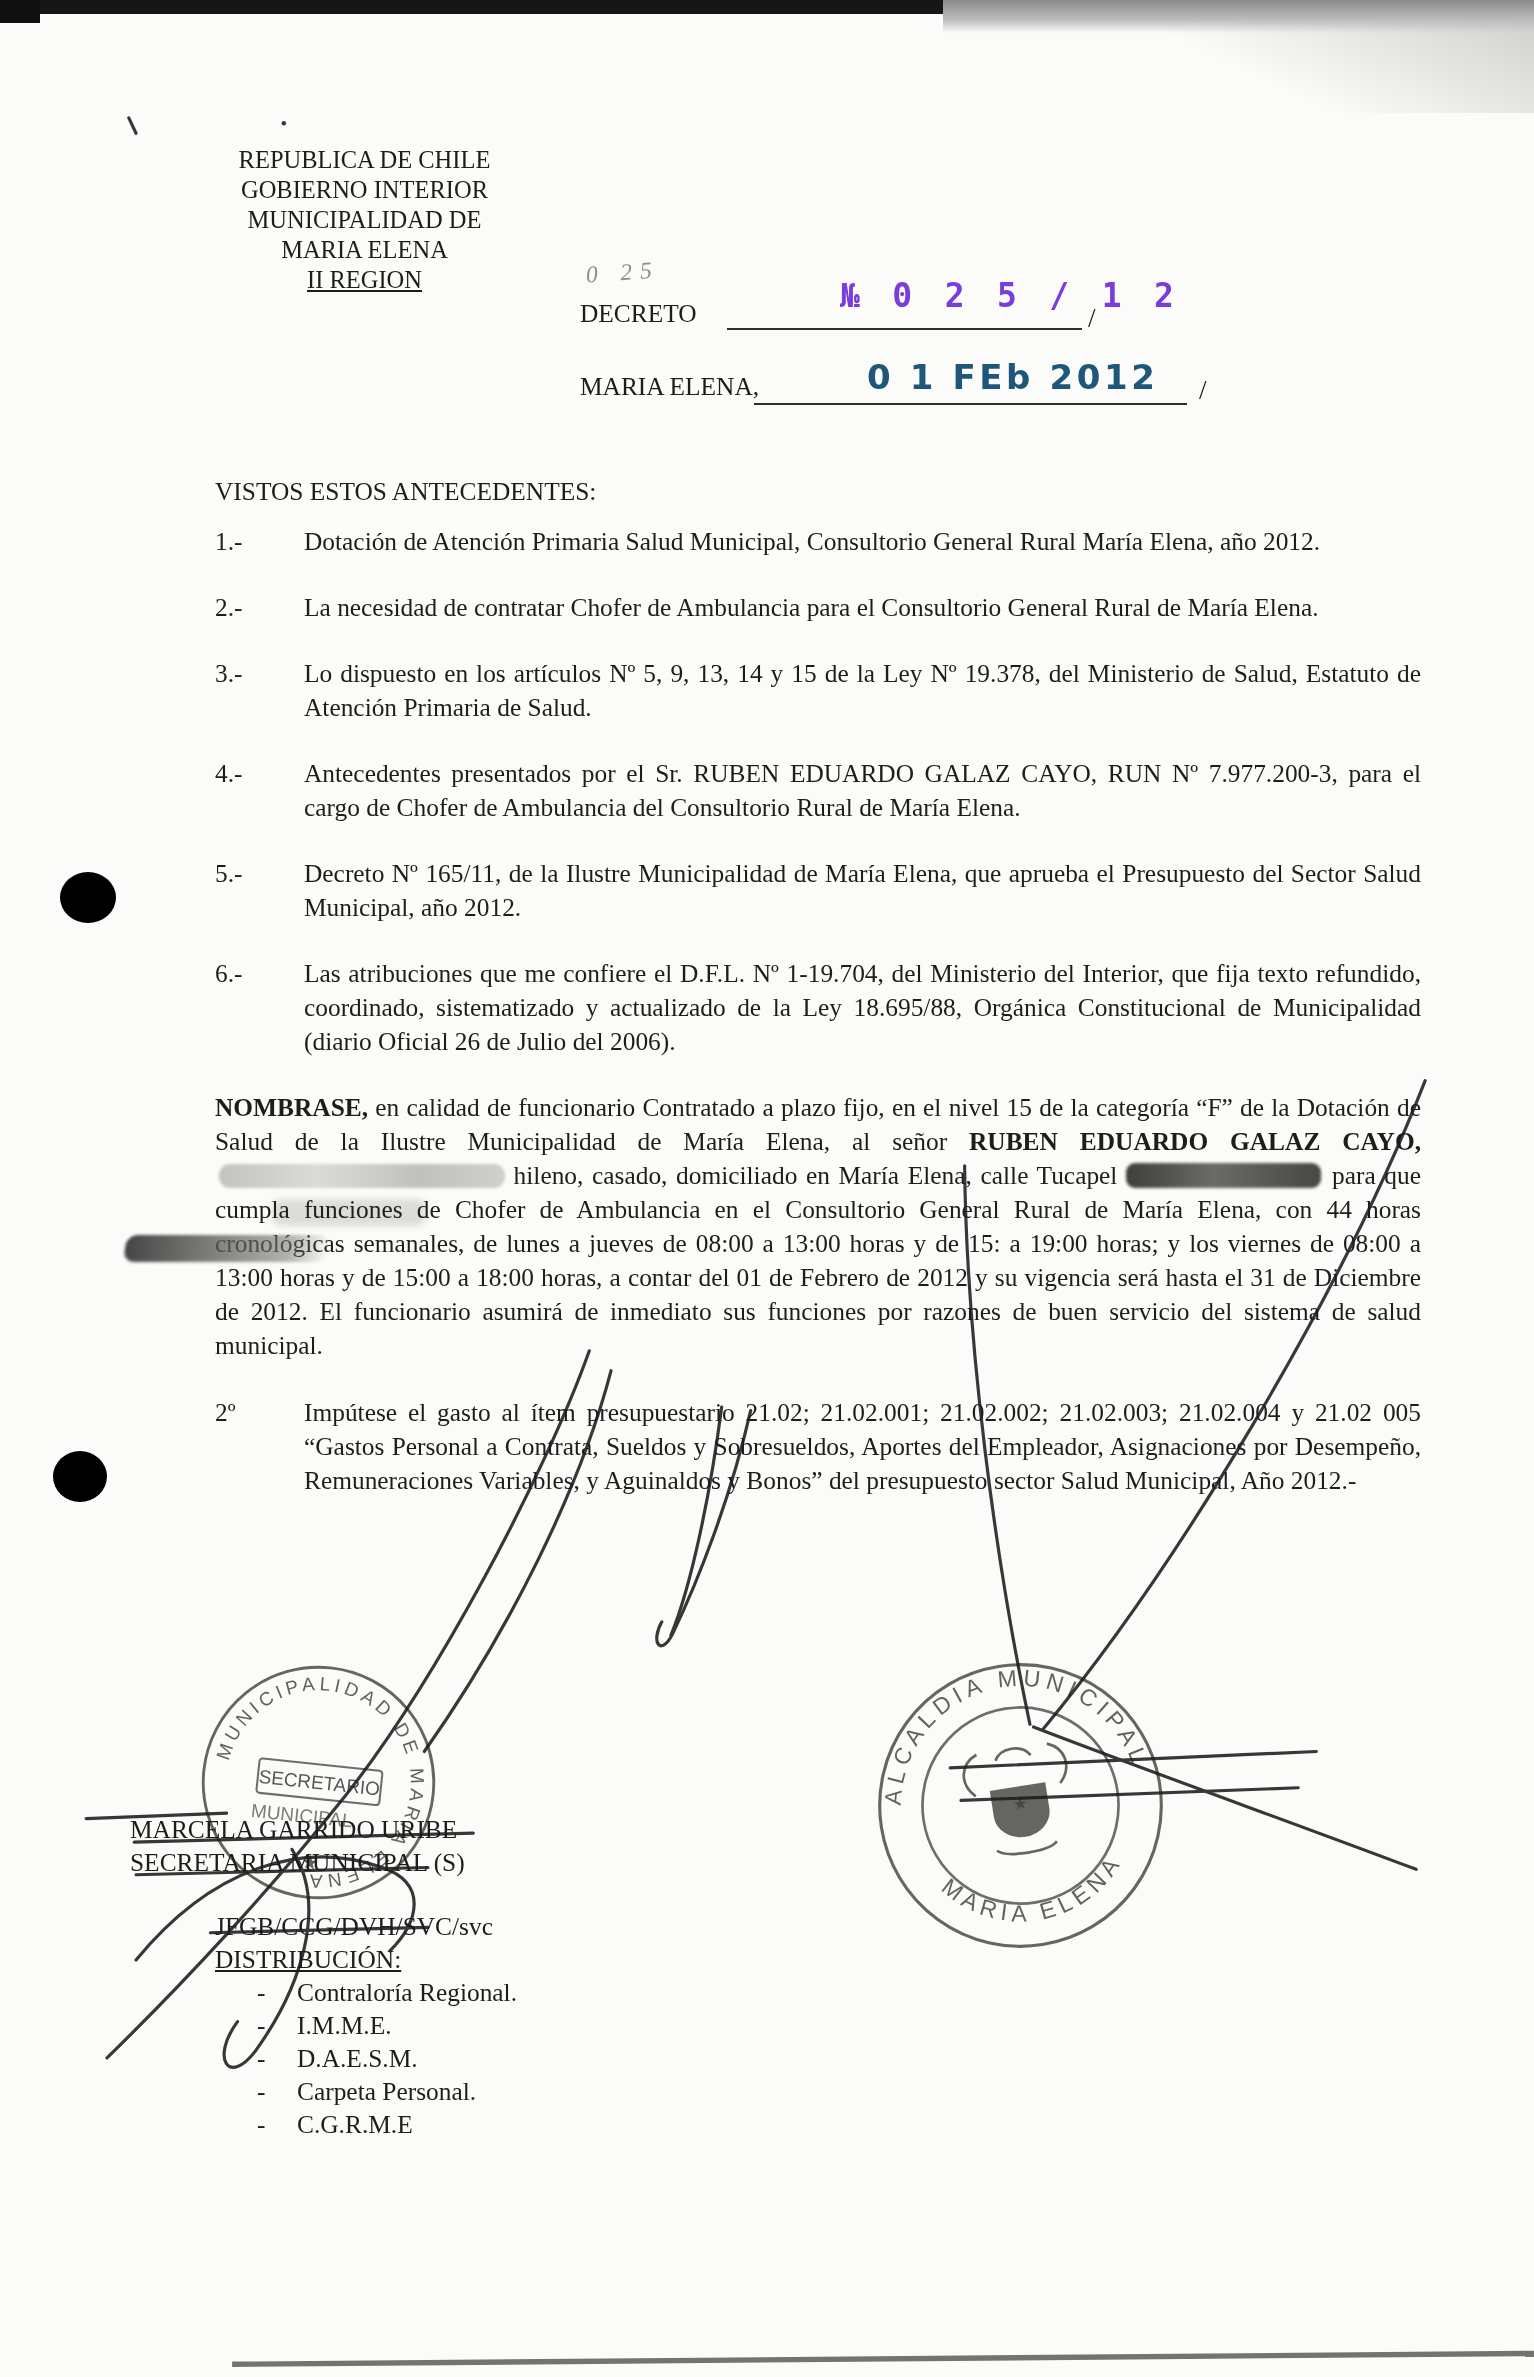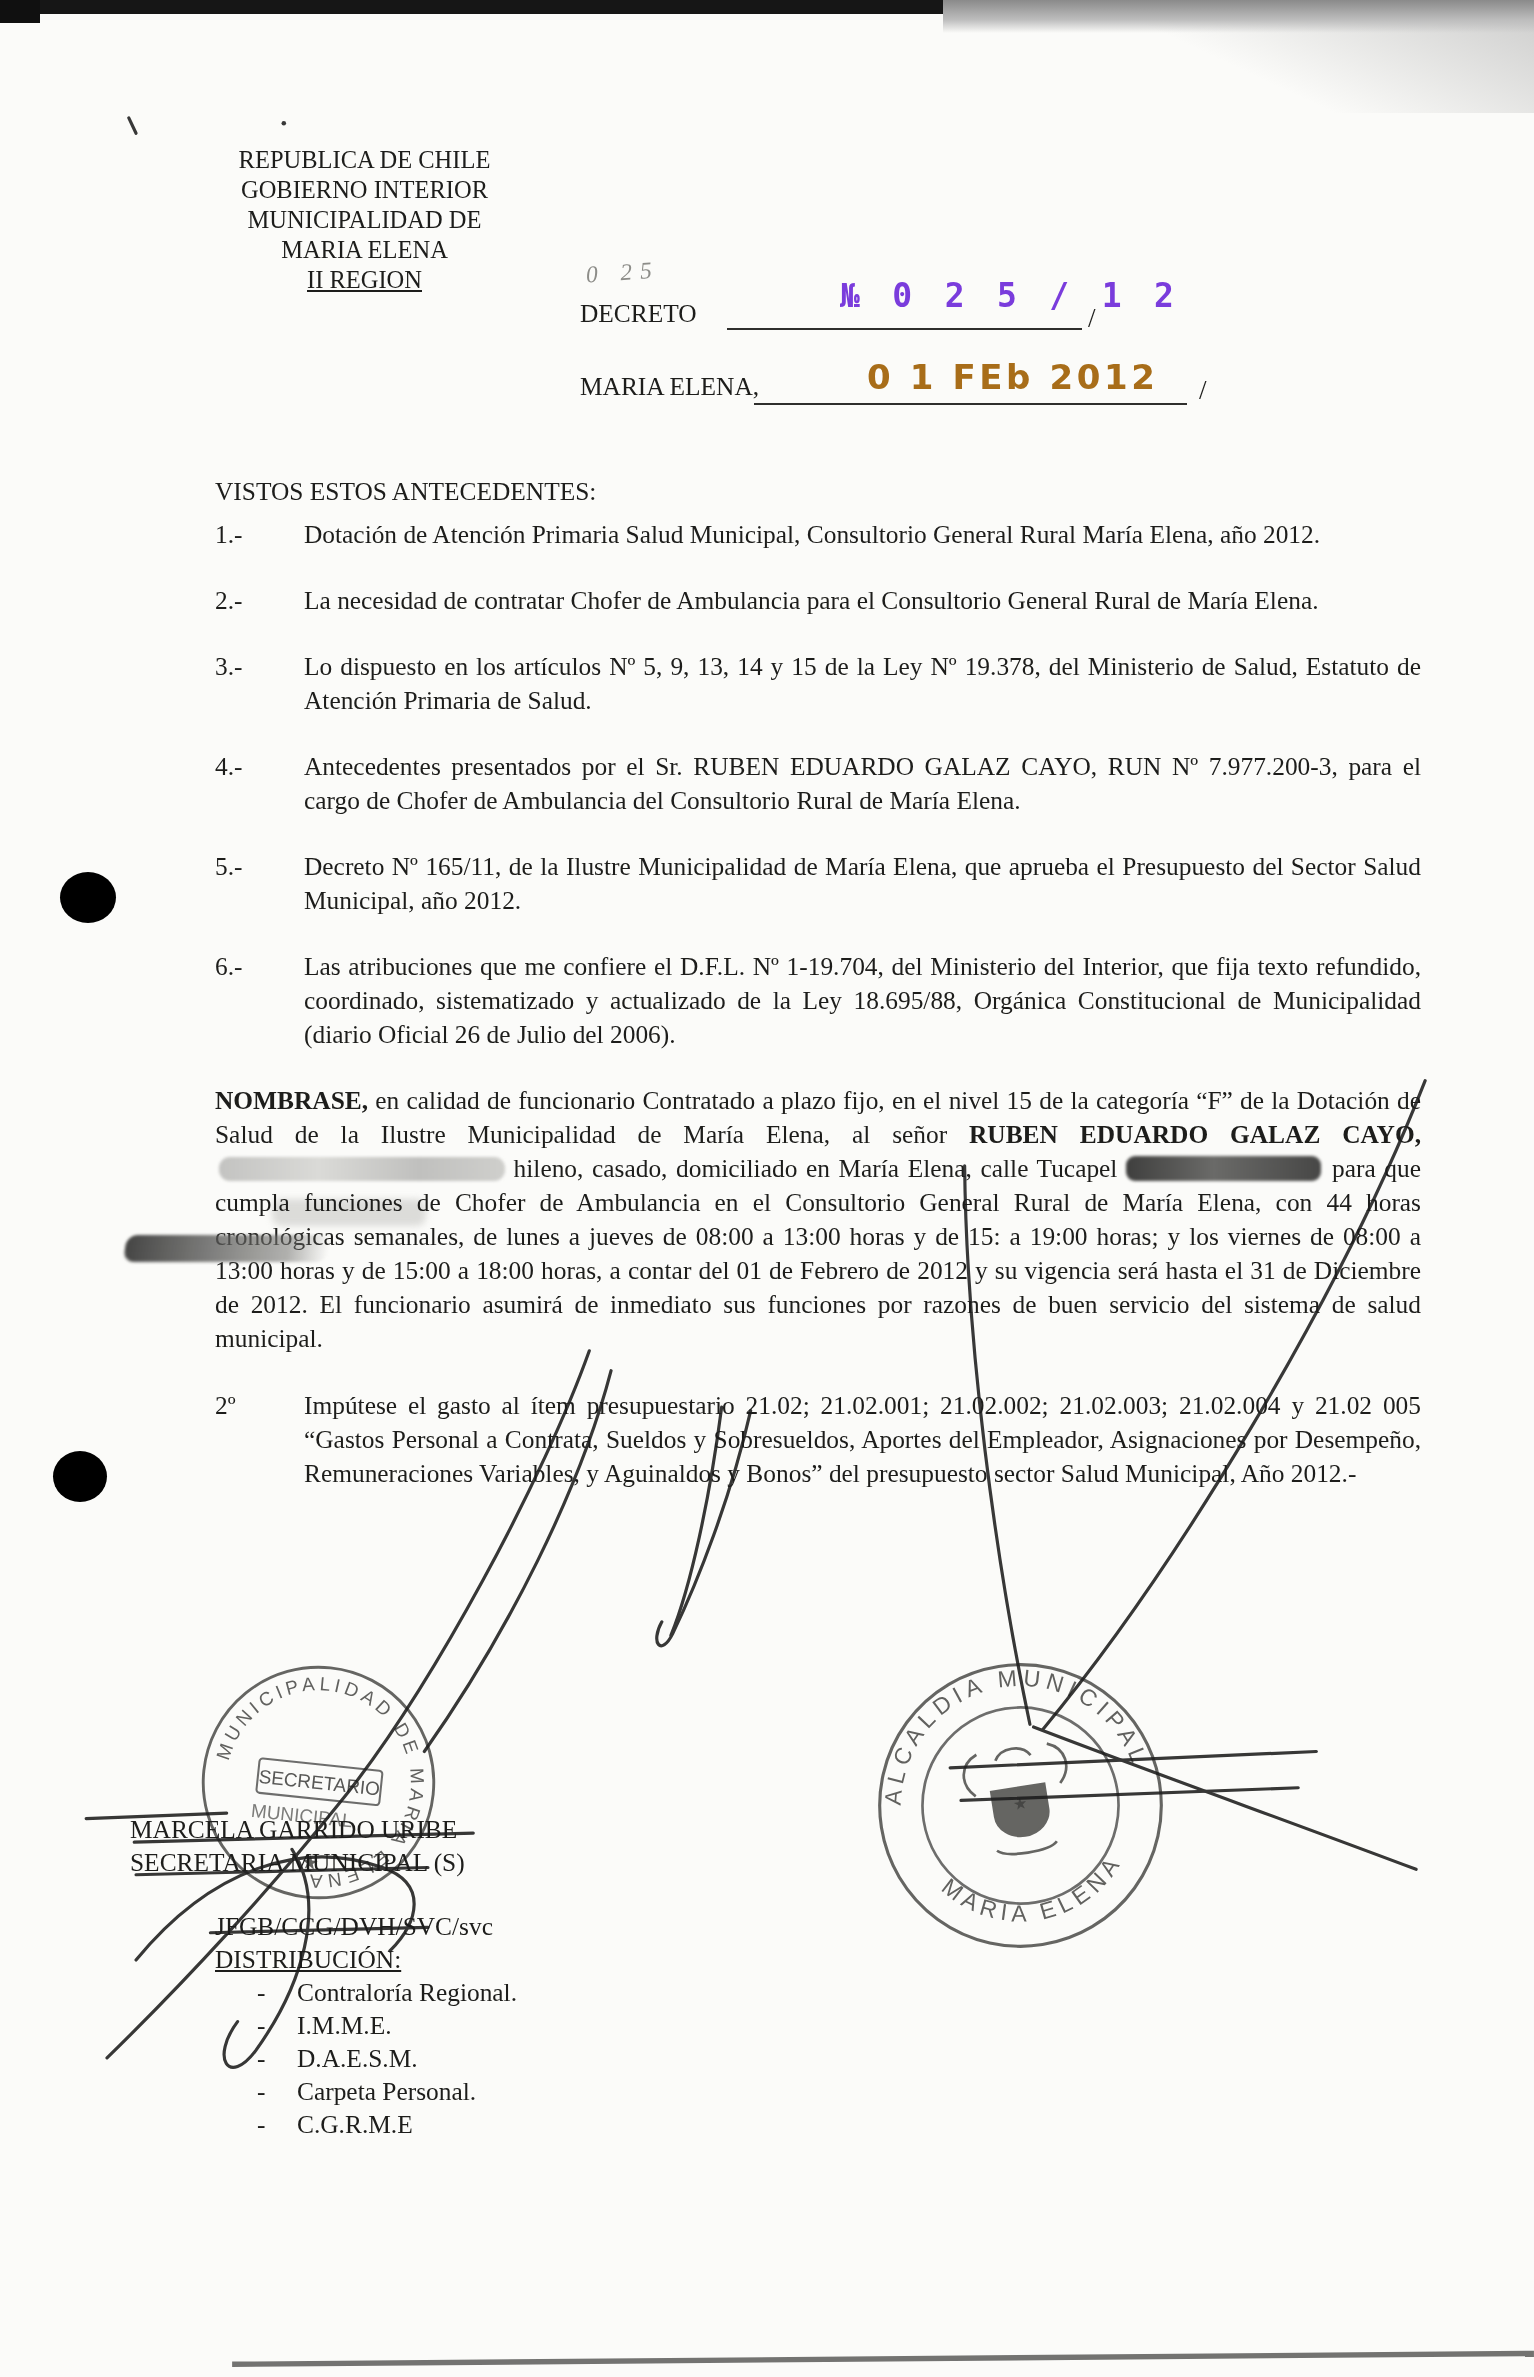--- a/index.html
+++ b/index.html
@@ -26,27 +26,27 @@
 
   
   .abs { position:absolute; z-index:3; }
   .doc-label { font-size:25.4px; }
   .fill-line { position:absolute; height:0; border-bottom:2.3px solid #2f2f2d; z-index:2; }
   .hand-number { position:absolute; font-style:italic; color:#8d8d89; font-size:23.6px;
                  letter-spacing:8.2px; transform:rotate(-4deg); z-index:3; }
   .num-stamp  { position:absolute; font-family:"DejaVu Sans Mono", monospace; font-weight:bold;
                 font-size:33px; letter-spacing:6.3px; color:#6d28d9; opacity:.9; z-index:4; }
   .date-stamp { position:absolute; font-family:"DejaVu Sans", sans-serif; font-weight:bold;
-                font-size:34px; letter-spacing:3.6px; color:#a16207; opacity:.92; z-index:4; }
+                font-size:34px; letter-spacing:3.6px; color:#0c4a6e; opacity:.92; z-index:4; }
   .slash { position:absolute; font-size:27px; z-index:3; }
 
   
   .main-flow { position:absolute; left:215px; top:474px; width:1206px; font-size:25.4px;
                line-height:34px; z-index:2; }
-  .vistos { margin-bottom:9px; }
+  .vistos { margin-bottom:16px; }
   .item { display:flex; margin-bottom:32px; }
   .item .num { width:89px; flex:0 0 89px; }
   .item .body { flex:1; text-align:justify; }
   .decreto-heading { font-weight:bold; margin:23.6px 0 25.4px 0; }
   .res { display:flex; margin-bottom:33px; }
   .res .num { width:89px; flex:0 0 89px; }
   .res .body { flex:1; text-align:justify; }
   .res-last { margin-top:18px; }
   .b { font-weight:bold; }
 

